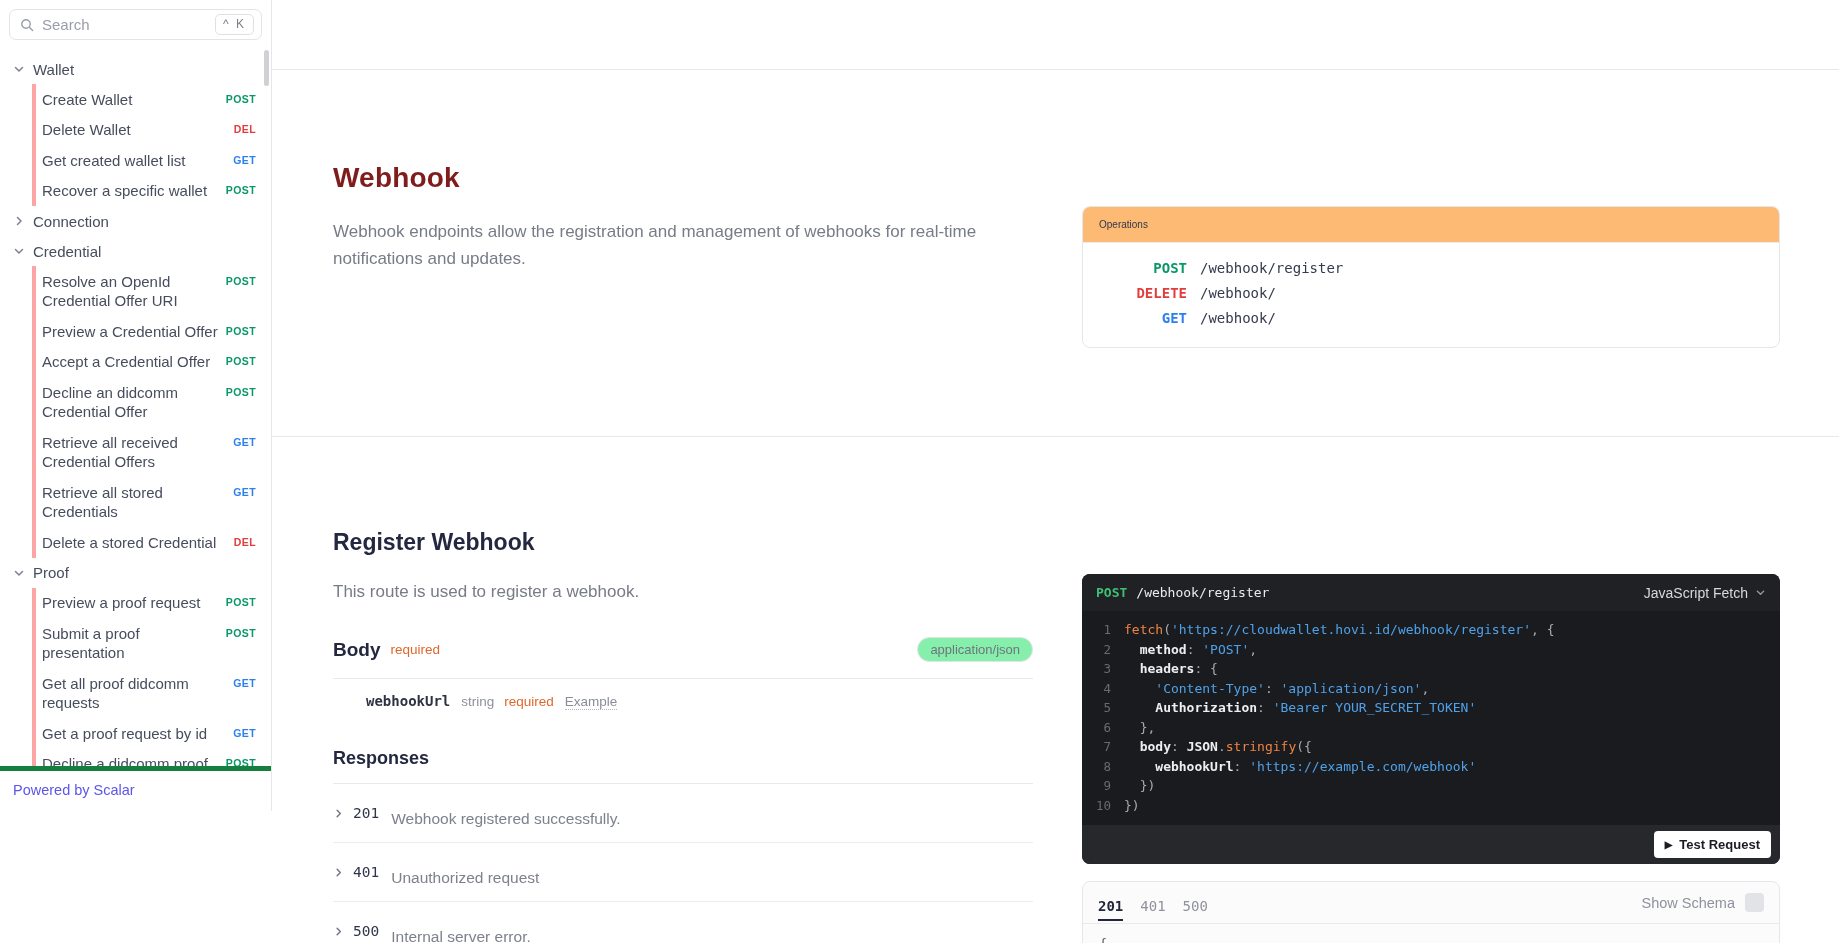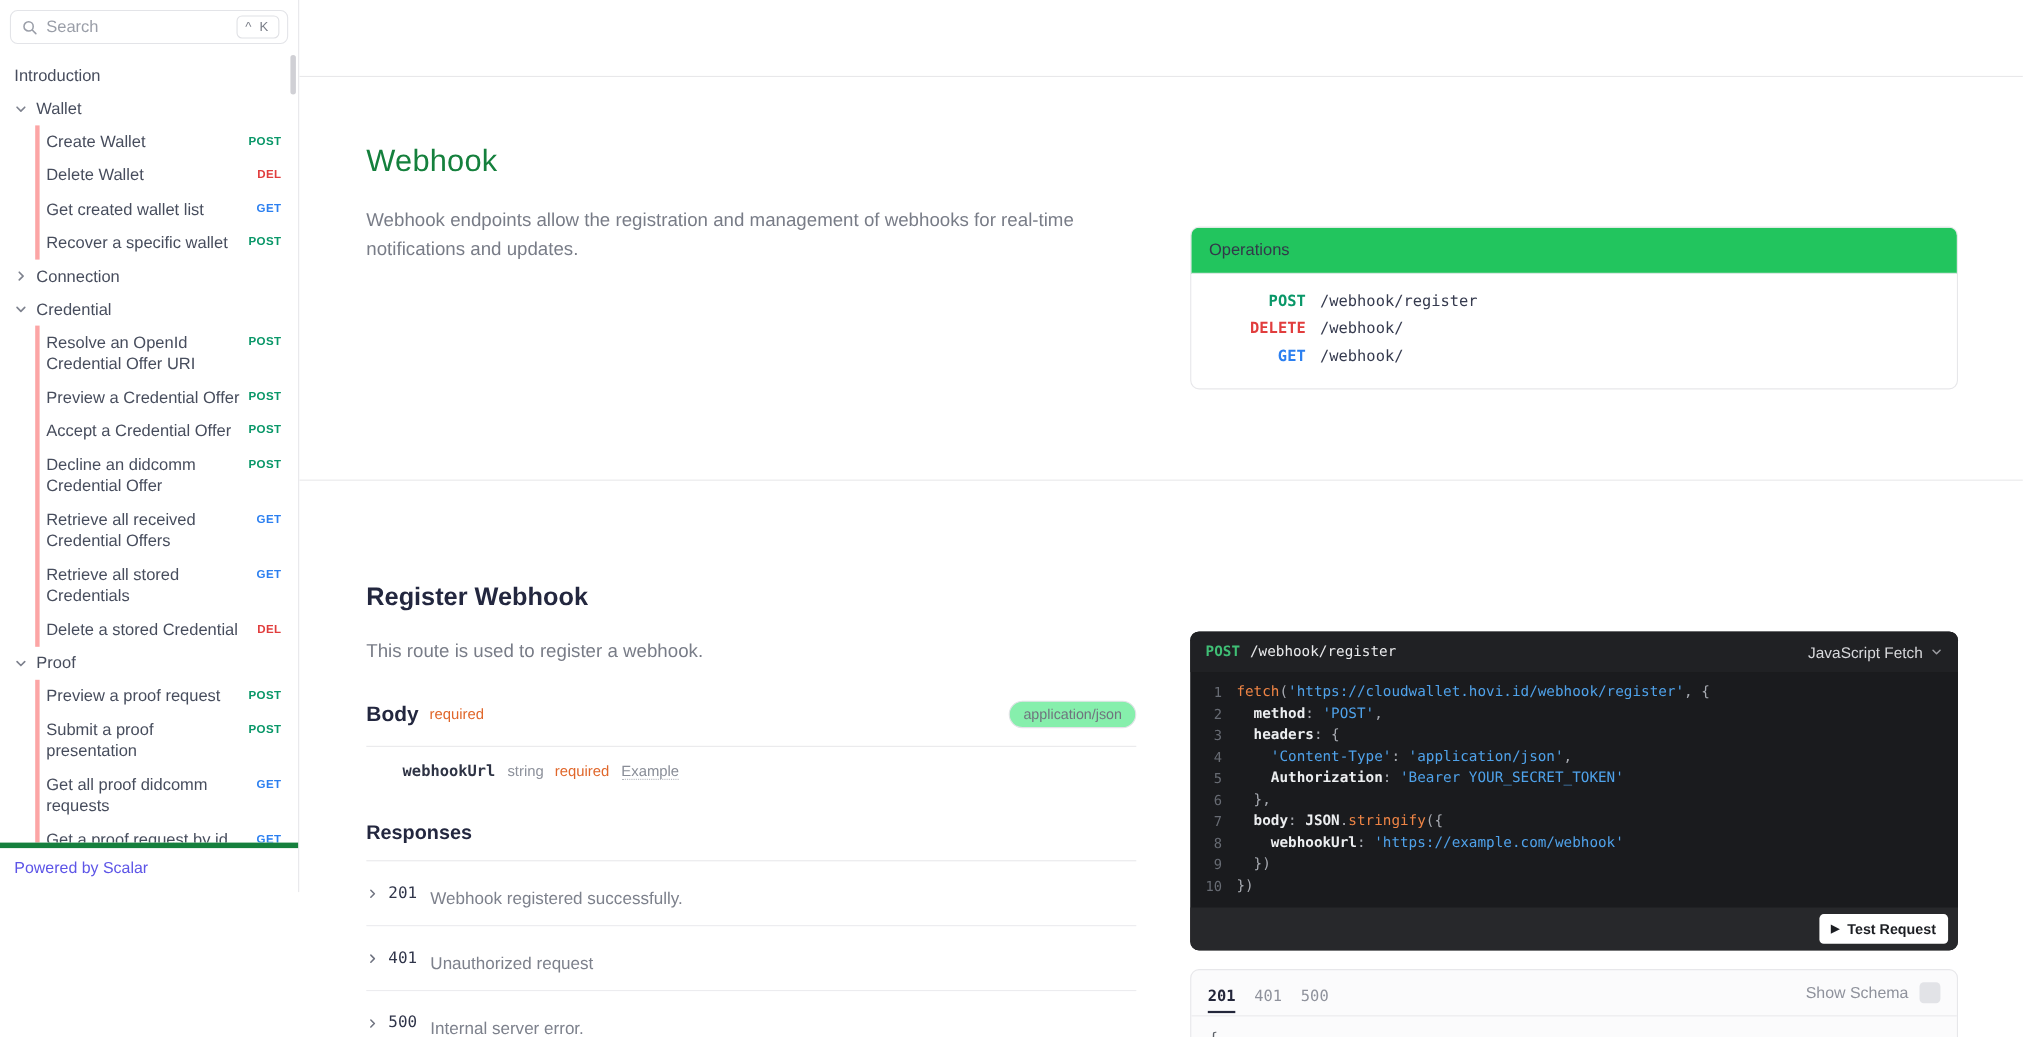--- a/index.html
+++ b/index.html
@@ -30,26 +30,26 @@
   .powered { font-size:14.5px; color:#5d55e7; text-decoration:none; cursor:pointer; }
   .scroll-thumb { position:absolute; top:50px; right:2px; width:5px; height:36px;
                   border-radius:3px; background:#d0d0d5; cursor:grab; }
 
   
   .main { flex:1; height:943px; overflow:hidden; }
   .top-strip { height:70px; border-bottom:1px solid #e8e8ea; }
   .sec { display:grid; grid-template-columns:700px 698px; column-gap:49px; padding:0 57px 0 61px; }
   .sec1 { height:367px; border-bottom:1px solid #e8e8ea; }
 
-  h1.page-title { margin-top:60px; font-size:28px; font-weight:400; color:#15803d; letter-spacing:.2px; }
+  h1.page-title { margin-top:92px; font-size:28px; font-weight:700; color:#7f1d1d; letter-spacing:.2px; }
   .desc { margin-top:24px; font-size:17px; line-height:27px; color:#787c87; max-width:655px; }
 
   .ops-card { margin-top:136px; border:1px solid #e7e7ea; border-radius:8px; overflow:hidden; background:#fff; }
-  .ops-header { background:#22c55e; border-bottom:1px solid #ededf0; padding:12px 16px;
-                font-size:15px; color:#33384a; }
+  .ops-header { background:#fdba74; border-bottom:1px solid #ededf0; padding:12px 16px;
+                font-size:10px; color:#33384a; }
   .ops-body { padding:13px 16px 16px; }
   .ops-row { display:flex; line-height:25px; font-family:"DejaVu Sans Mono", monospace;
              font-size:14px; cursor:pointer; }
   .ops-method { width:88px; text-align:right; margin-right:13px; font-weight:700; flex:none; }
   .ops-path { color:#353a4e; }
 
   h2.sec-title { margin-top:92px; font-size:23px; font-weight:700; color:#23273f; }
   .sec2 .desc { margin-top:22px; }
 
   .body-header { margin-top:32px; display:flex; align-items:center; padding-bottom:16px;
@@ -115,23 +115,20 @@
       <svg width="14" height="14" viewBox="0 0 14 14">
           <circle cx="6" cy="6" r="4.2" fill="none" stroke="#9a9ea8" stroke-width="1.4"></circle>
           <line x1="9.3" y1="9.3" x2="12.6" y2="12.6" stroke="#9a9ea8" stroke-width="1.4" stroke-linecap="round"></line>
         </svg>
     </span>
     <span class="search-label">Search</span>
     <span class="kbd">^ K</span>
   </div>
 
   <nav class="nav">
-    <div class="nav-item-intro">
-      <span>Introduction</span>
-    </div>
 
     <div class="nav-group">
       <span class="chev">
         <svg width="12" height="12" viewBox="0 0 12 12">
             <path d="M2.5 4.5 L6 8 L9.5 4.5" fill="none" stroke="#7e828e" stroke-width="1.5" stroke-linecap="round" stroke-linejoin="round"></path>
           </svg>
       </span>
       <span>Wallet</span>
     </div>
     <div class="nav-children">

